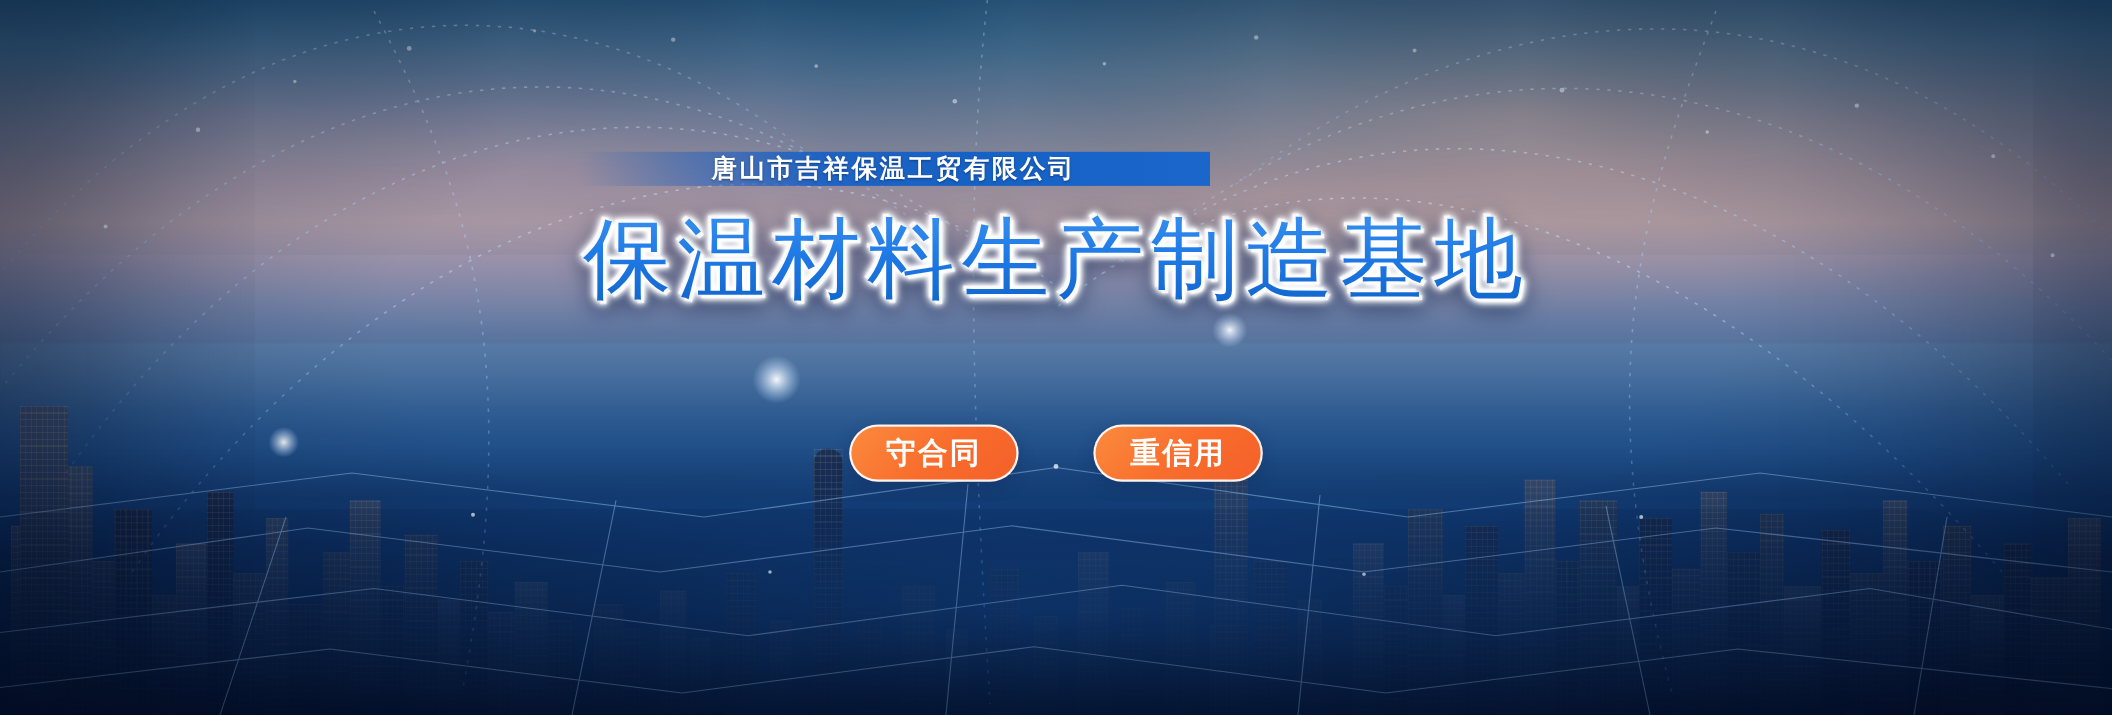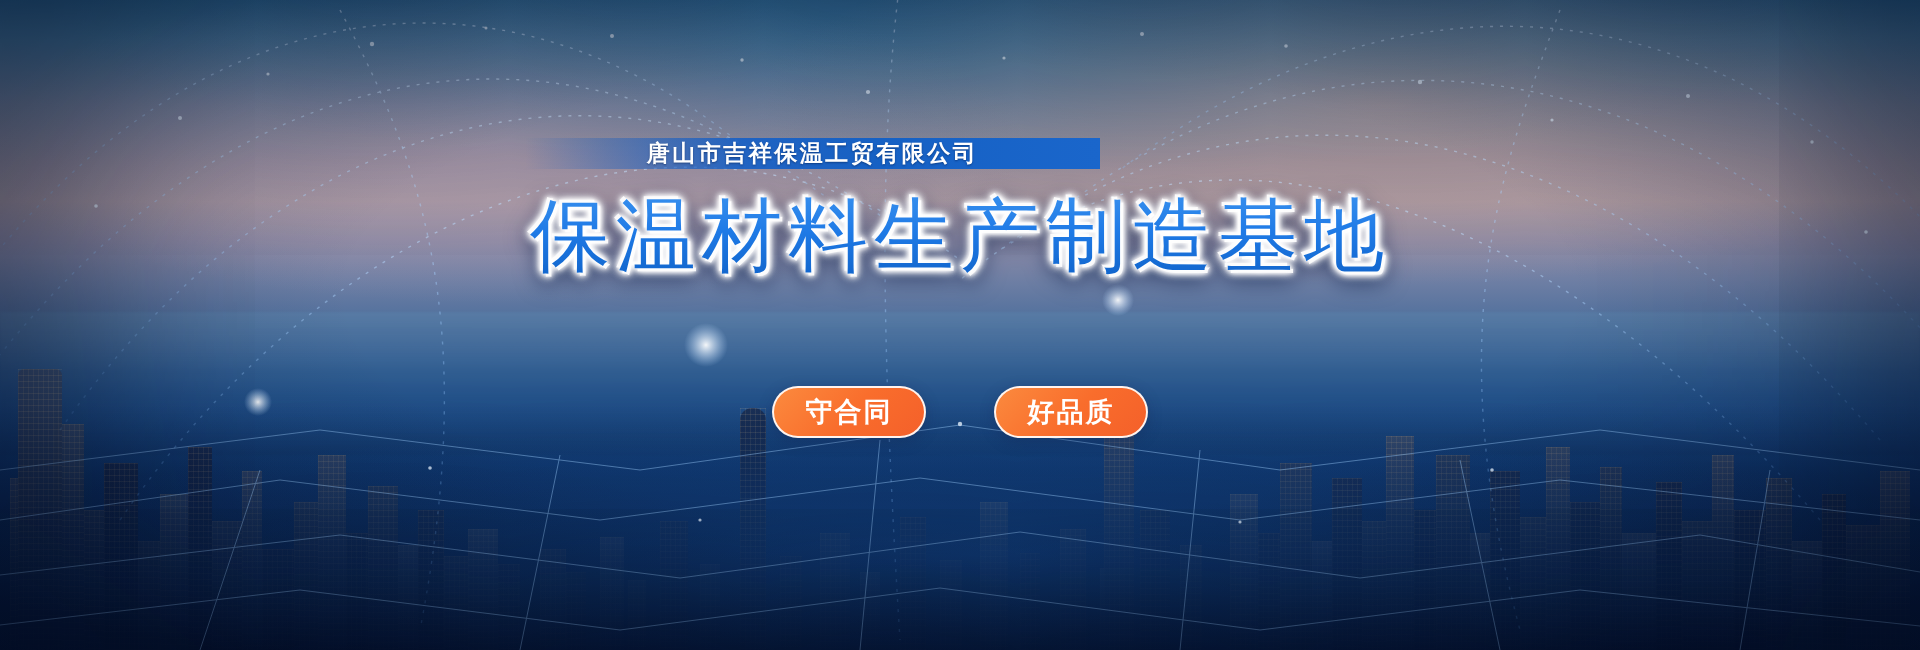--- a/index.html
+++ b/index.html
@@ -297,18 +297,18 @@
 
     <div class="headline">
       <span class="txt">保温材料生产制造基地</span>
     </div>
 
     <div class="tags">
       <div class="tag">
         <span>守合同</span>
       </div>
       <div class="tag">
-        <span>好品质</span>
+        <span>重信用</span>
       </div>
     </div>
 
   </div>
 </div>
 
 </body></html>

